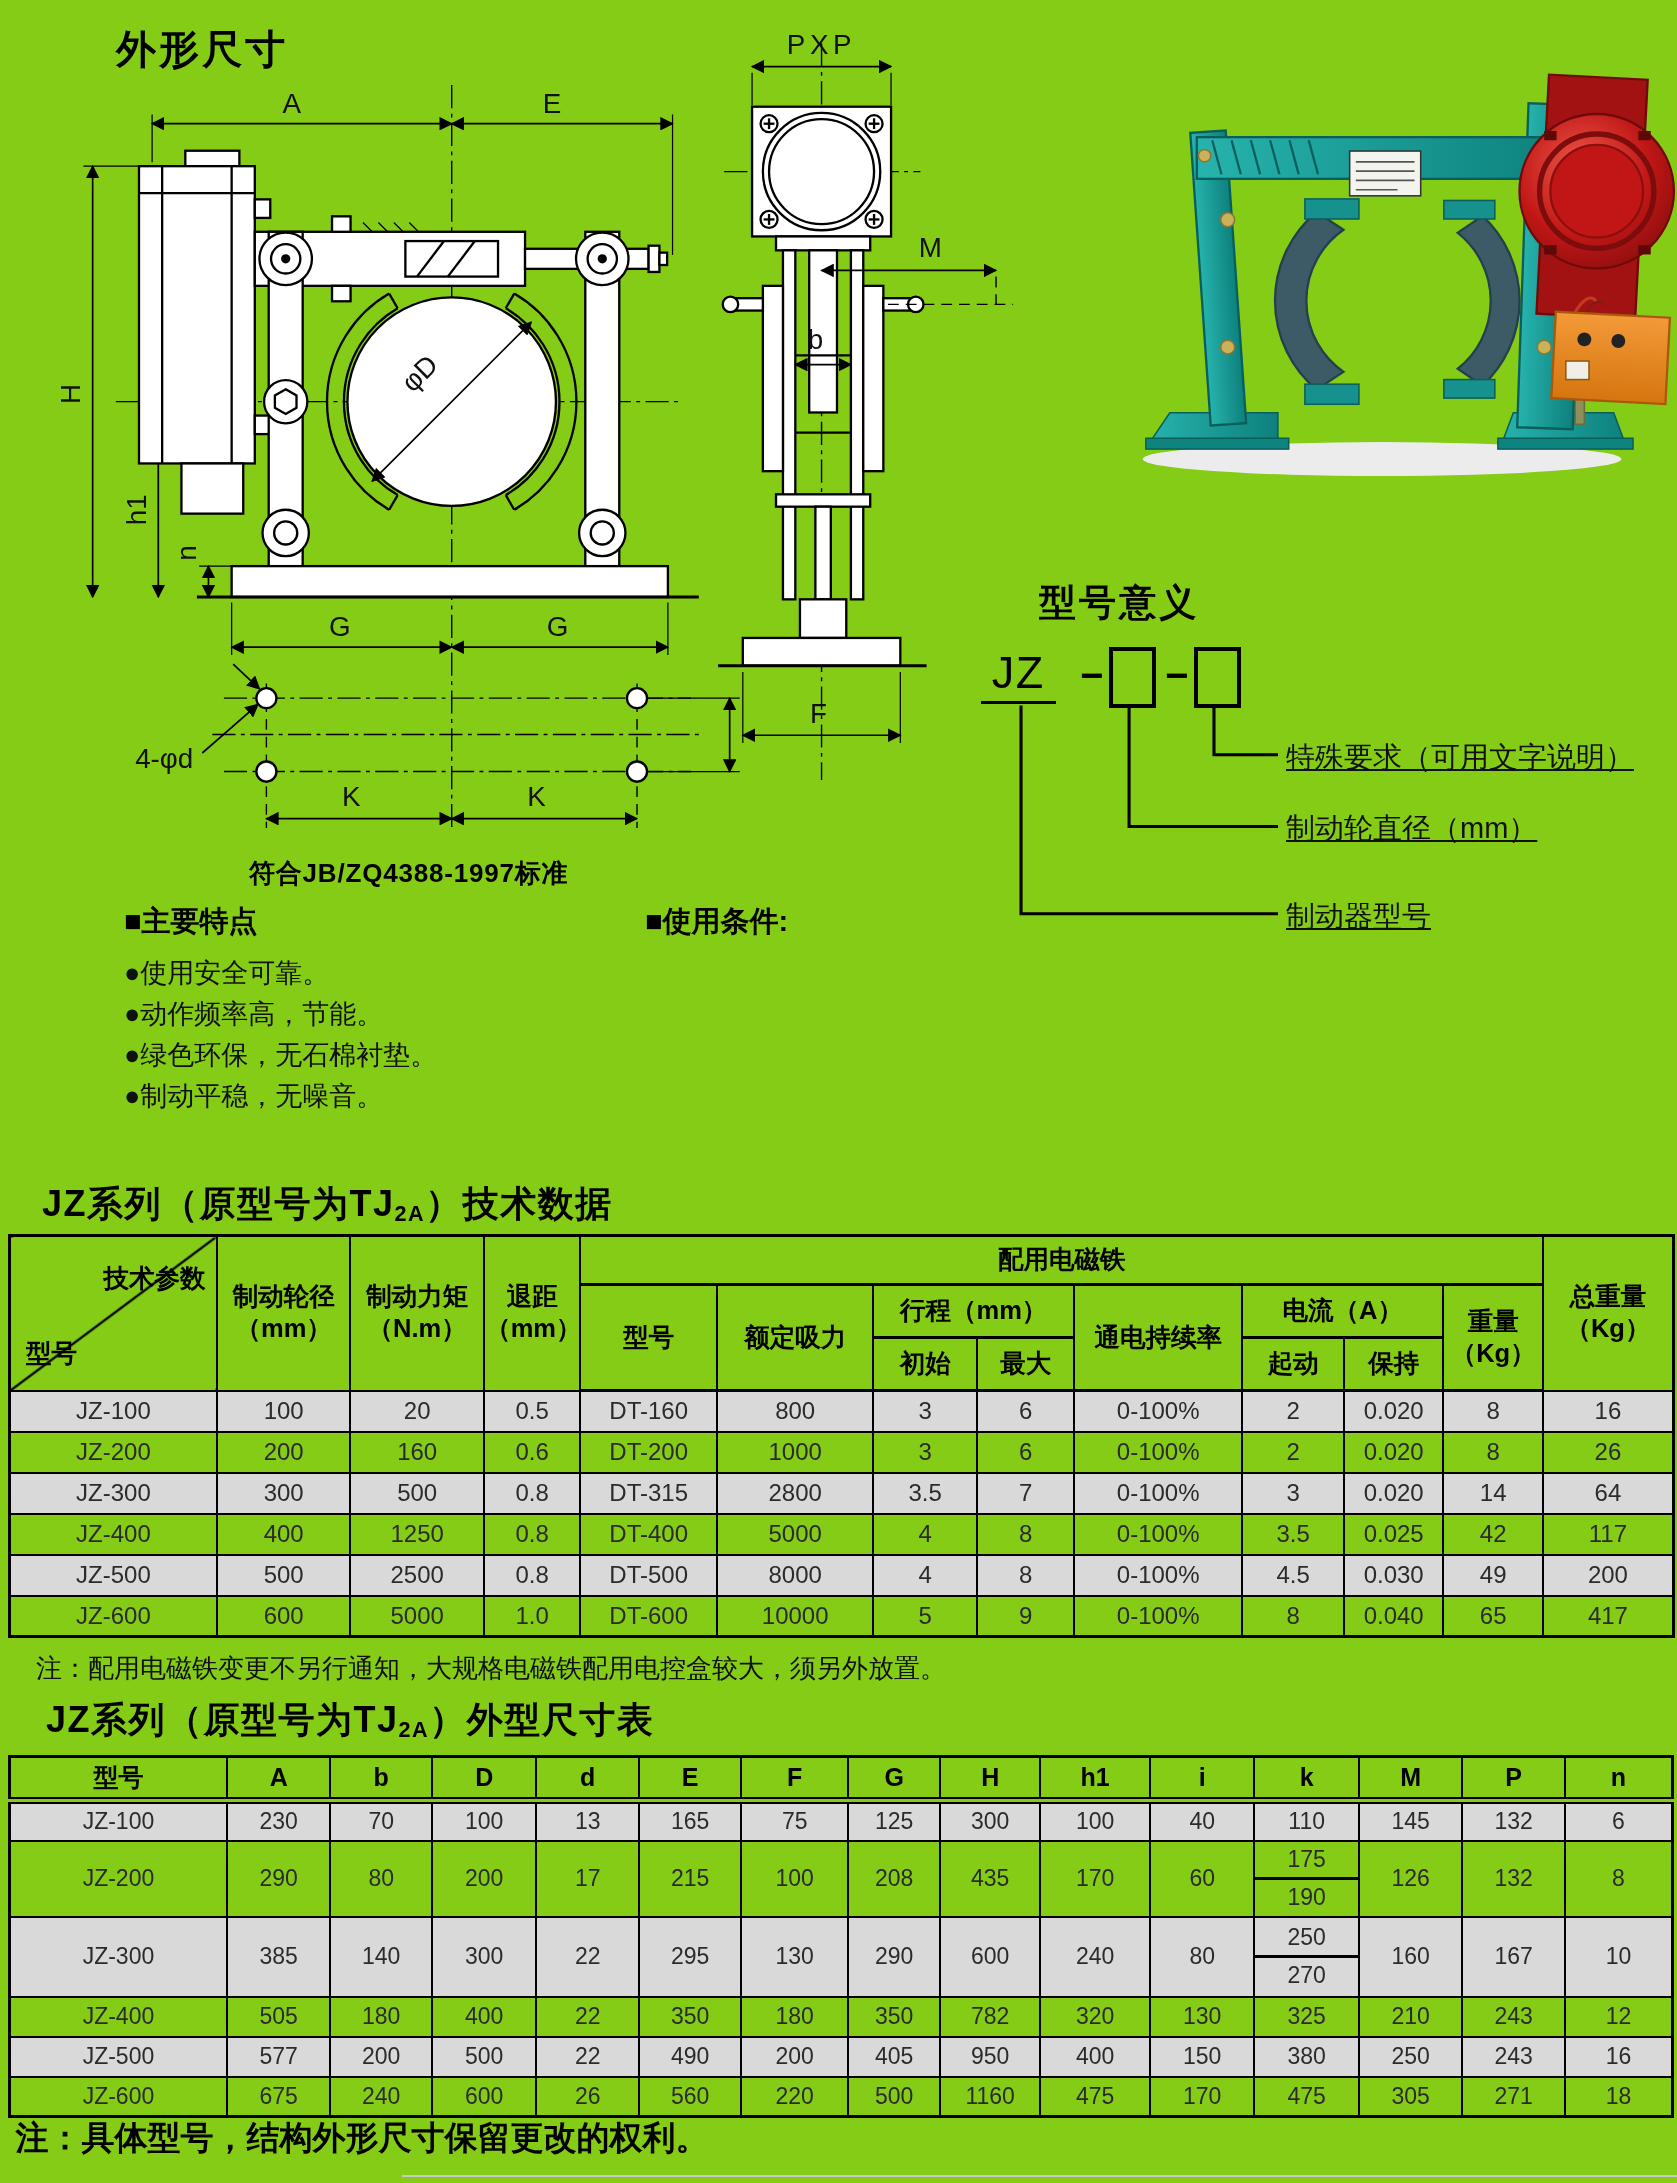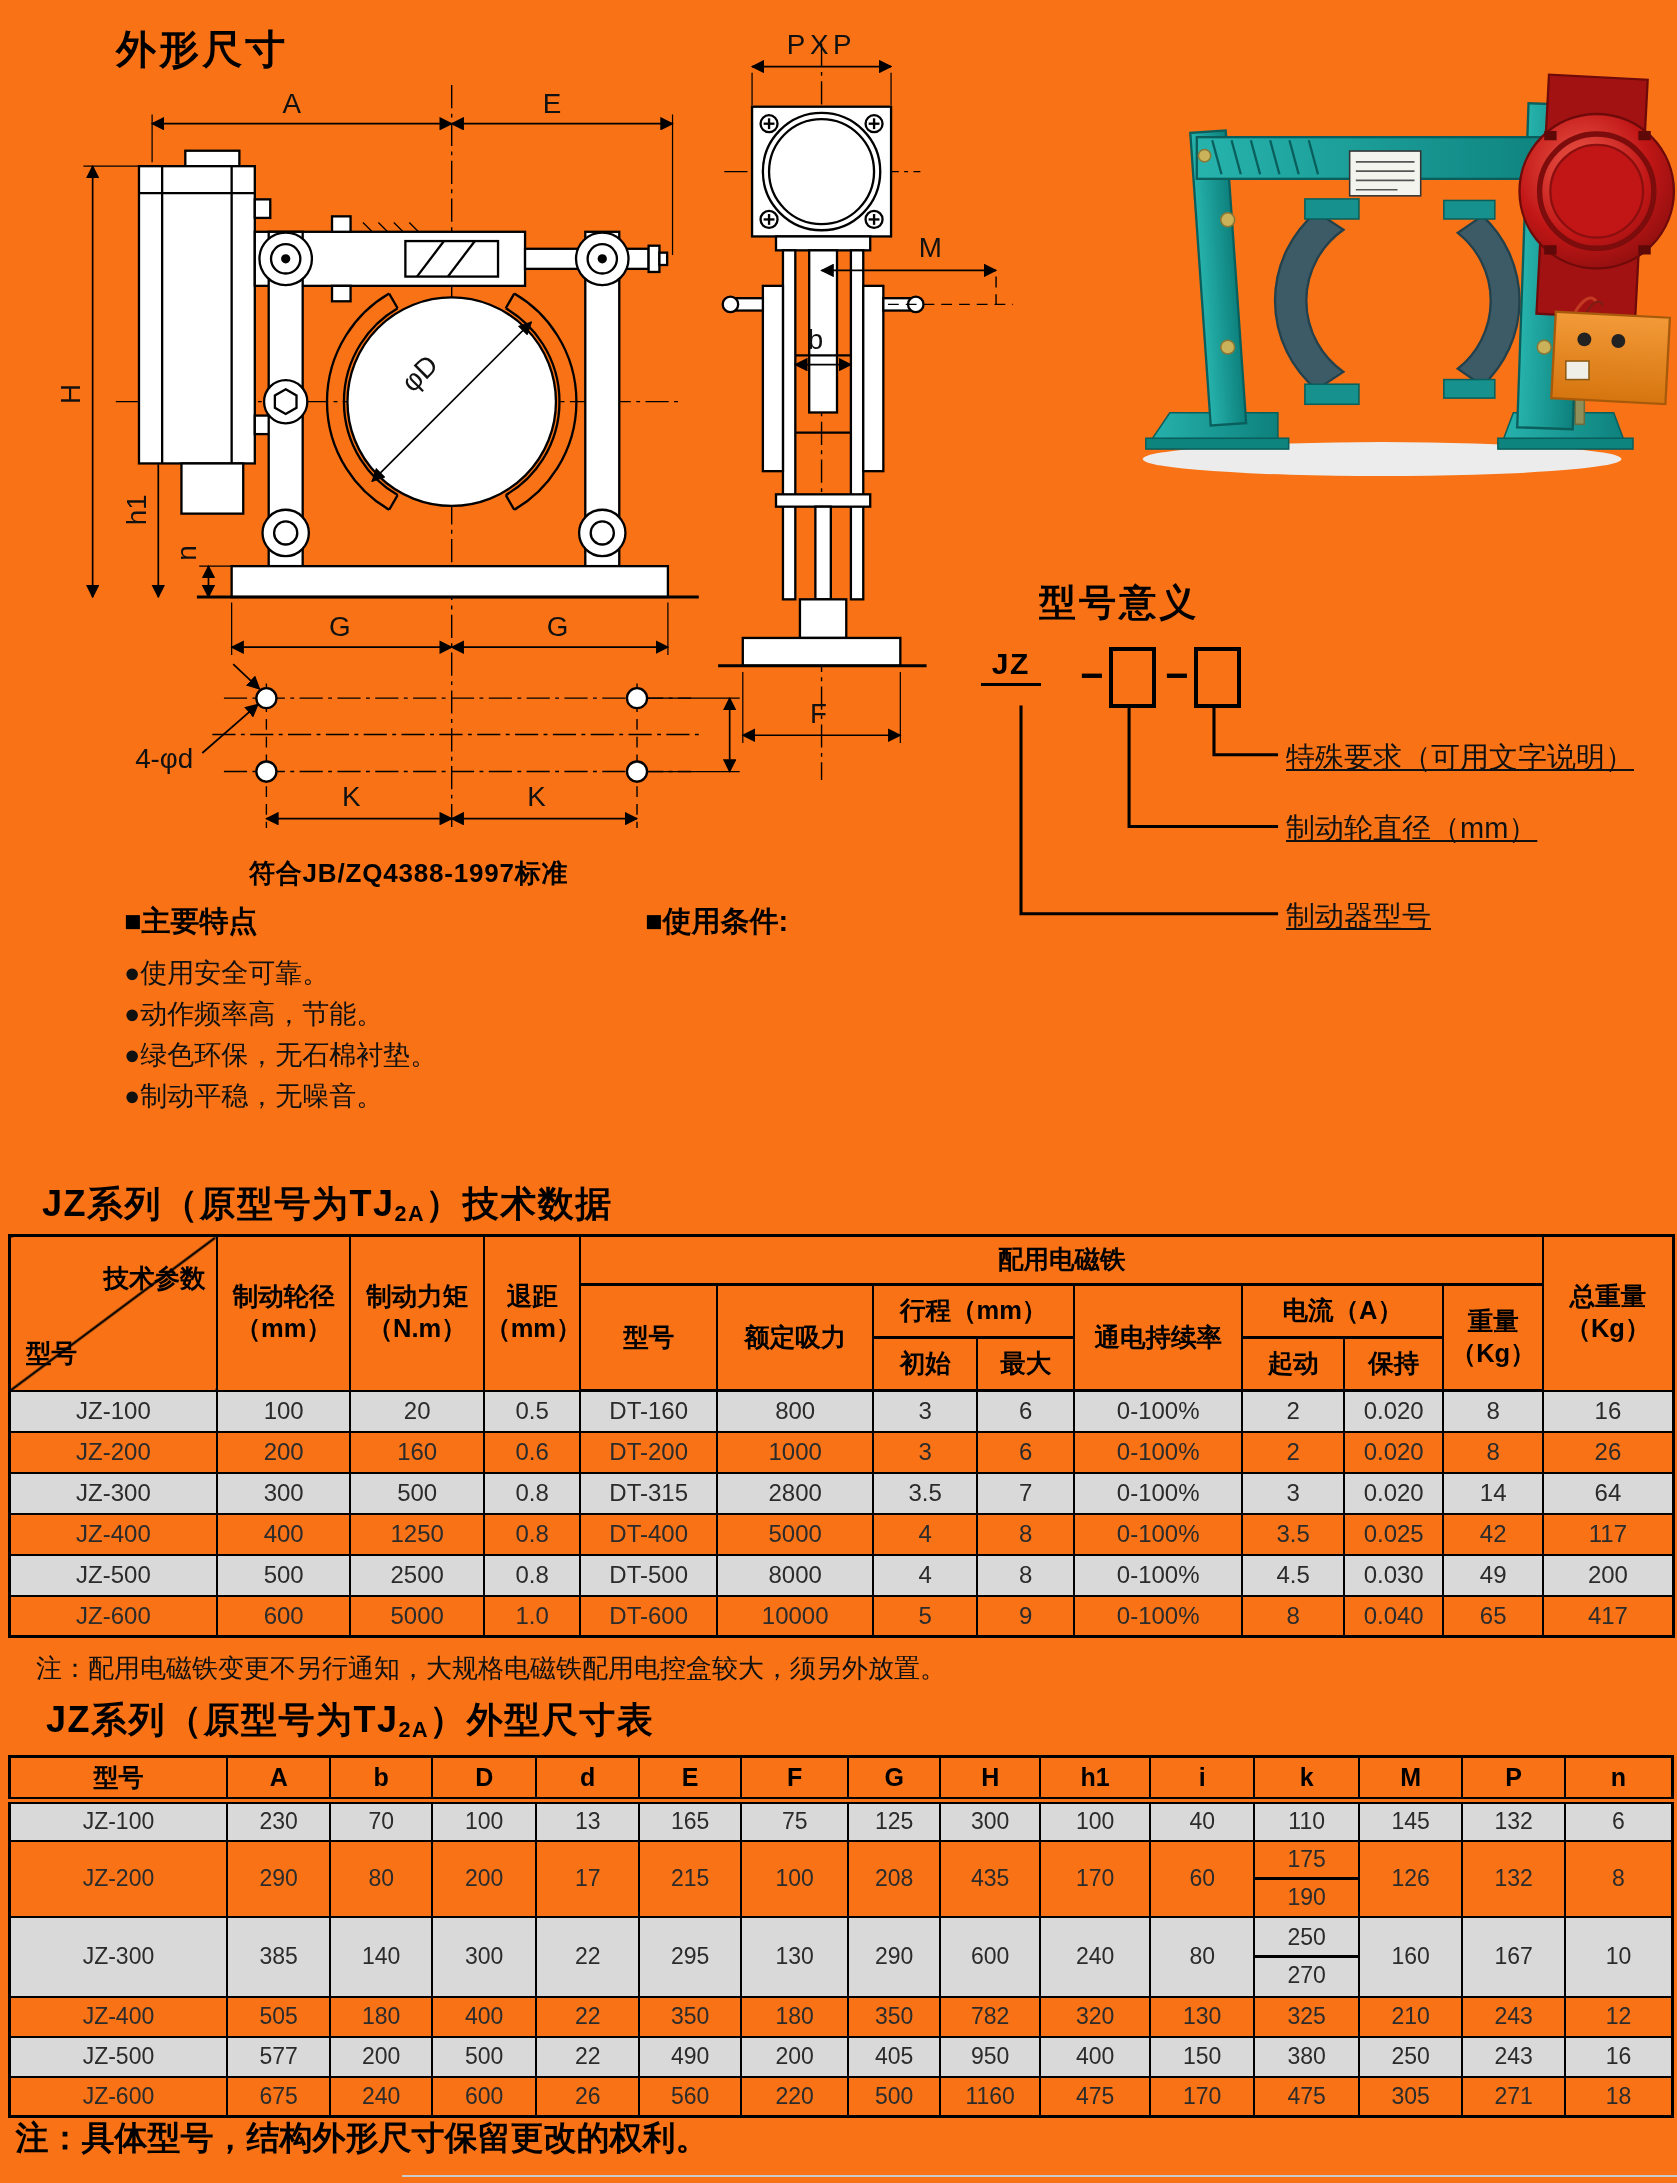--- a/index.html
+++ b/index.html
@@ -1,26 +1,26 @@
 <!DOCTYPE html>
 <html style="font-size:12.4px"><head>
 <meta charset="utf-8">
 <style>
   html,body{margin:0;padding:0;background:#ffffff;}
-  .page{position:relative;width:1677px;height:2183px;background:#f97316;overflow:hidden;
+  .page{position:relative;width:1677px;height:2183px;background:#84cc16;overflow:hidden;
         font-family:"Liberation Sans",sans-serif;color:#000;}
   .abs{position:absolute;}
   .sec-title{font-size:40px;font-weight:bold;letter-spacing:3.1px;}
   .tbl-title{font-size:36px;font-weight:bold;letter-spacing:1.5px;}
   .tbl-title .sub{font-size:21.6px;vertical-align:-4.6px;font-weight:bold;}
   .std-note{font-size:26px;font-weight:bold;letter-spacing:0.8px;}
   .feat-title{font-size:29px;font-weight:bold;}
   .feat-item{font-size:27px;height:41px;line-height:41px;white-space:nowrap;color:#111;}
   .mm-title{font-size:37px;font-weight:bold;letter-spacing:3.1px;}
-  .mm-code{font-size:30px;font-weight:bold;letter-spacing:1.5px;border-bottom:3.9px solid #000;padding:0 10.8px 1.5px 10.8px;}
+  .mm-code{font-size:45px;font-weight:normal;letter-spacing:1.5px;border-bottom:3.9px solid #000;padding:0 10.8px 1.5px 10.8px;}
   .mm-dash{font-size:40px;font-weight:bold;}
   .mm-box{width:39px;height:53px;border:4.6px solid #000;}
   .mm-label{font-size:29px;color:#111;white-space:nowrap;text-decoration:underline;}
   .note-sans{font-size:26px;color:#111;white-space:nowrap;}
   .note-serif{font-family:"Liberation Serif",serif;font-size:33px;font-weight:bold;white-space:nowrap;}
 
   table{border-collapse:collapse;table-layout:fixed;}
   .tt,.dt{border:3.9px solid #000;}
   .tt td,.dt td{border:2.3px solid #000;text-align:center;vertical-align:middle;padding:0;overflow:hidden;}
   .tt thead td{font-weight:bold;font-size:25.5px;line-height:1.25;}

